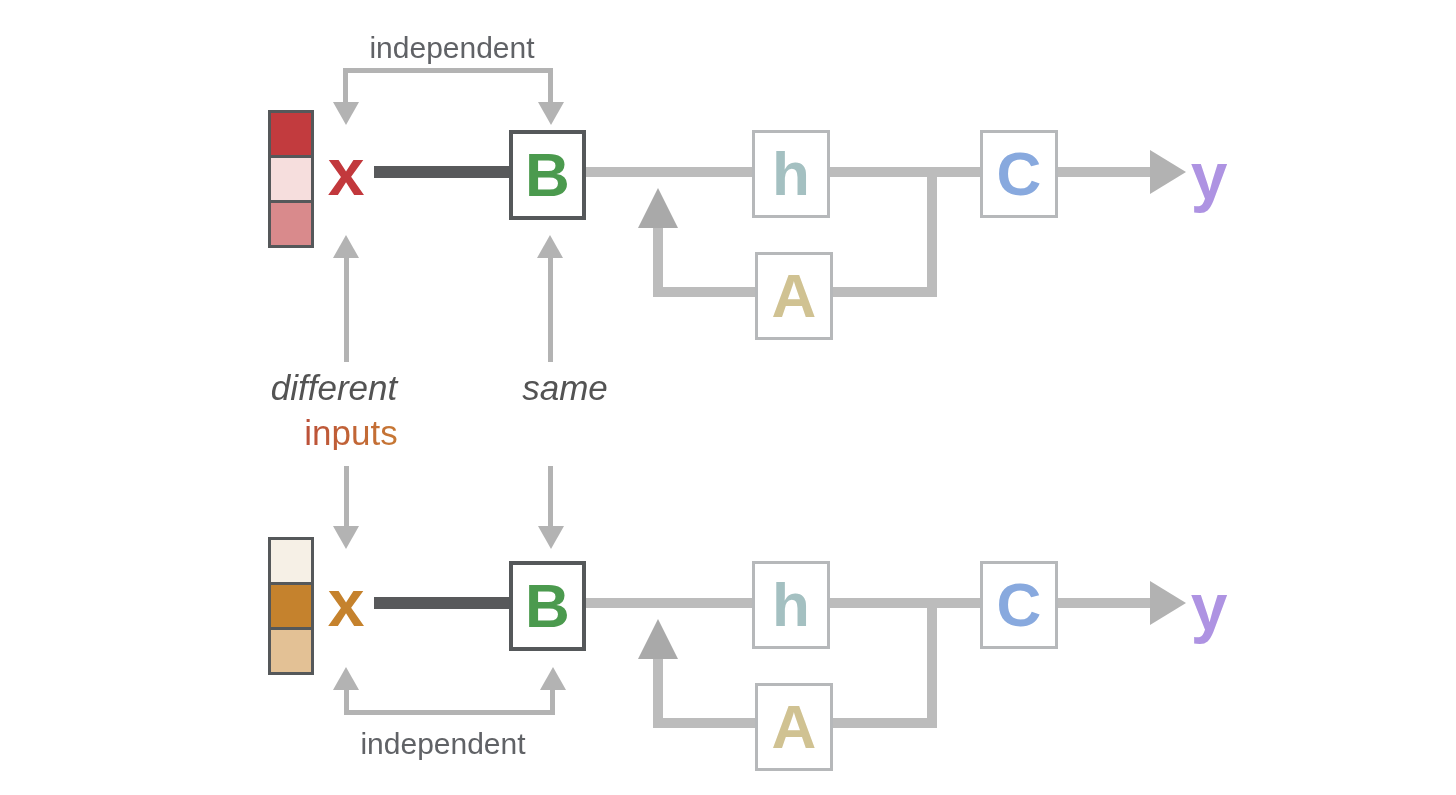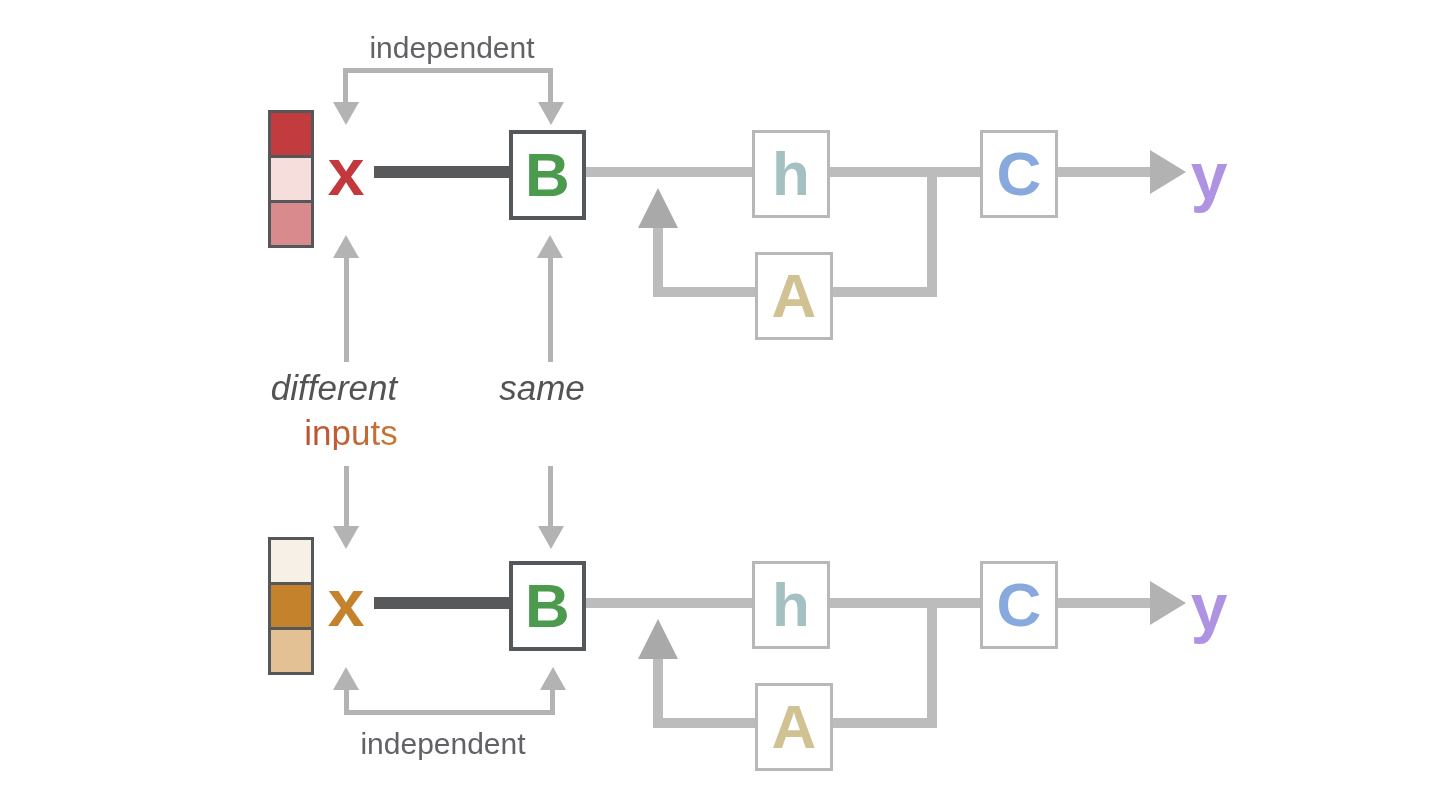--- a/index.html
+++ b/index.html
@@ -194,21 +194,21 @@
   <div class="ah ah-up-sm" style="left:537px; top:235px;"></div>
   <div class="seg bracket" style="left:548px; top:256px; width:5px; height:106px;"></div>
 
   <div class="seg bracket" style="left:344px; top:466px; width:5px; height:62px;"></div>
   <div class="ah ah-down-sm" style="left:333px; top:526px;"></div>
   <div class="seg bracket" style="left:548px; top:466px; width:5px; height:62px;"></div>
   <div class="ah ah-down-sm" style="left:538px; top:526px;"></div>
 
   <div class="note italic" style="left:184px; top:370px; width:300px;">different</div>
   <div class="note colored gradient-text" style="left: 201px; top: 415px; width: 300px; background-image: linear-gradient(90deg, rgb(181, 55, 60) 15%, rgb(205, 145, 48) 85%);">inputs</div>
-  <div class="note italic" style="left:392px; top:370px; width:300px;">same</div>
+  <div class="note italic" style="left:415px; top:370px; width:300px;">same</div>
 
   <div class="ah ah-up-sm" style="left:333px; top:667px;"></div>
   <div class="ah ah-up-sm" style="left:540px; top:667px;"></div>
   <div class="seg bracket" style="left:344px; top:689px; width:5px; height:26px;"></div>
   <div class="seg bracket" style="left:550px; top:689px; width:5px; height:26px;"></div>
   <div class="seg bracket" style="left:344px; top:710px; width:211px; height:5px;"></div>
   <div class="note" style="left:293px; top:729px; width:300px;">independent</div>
 
 </div>
 

